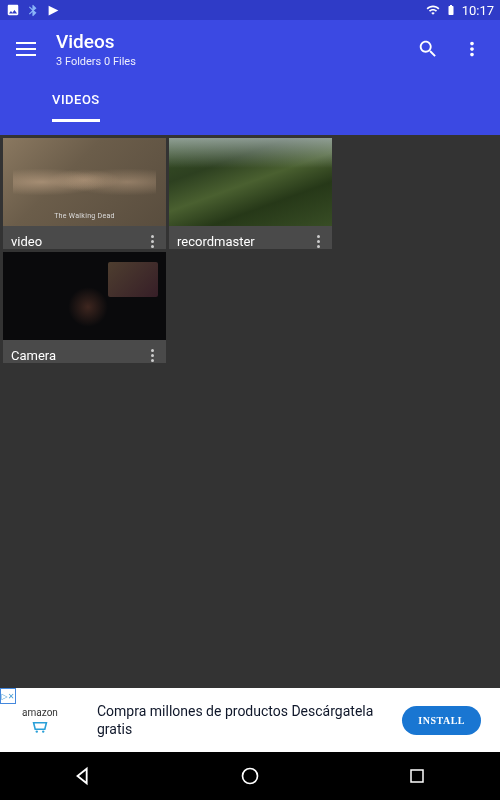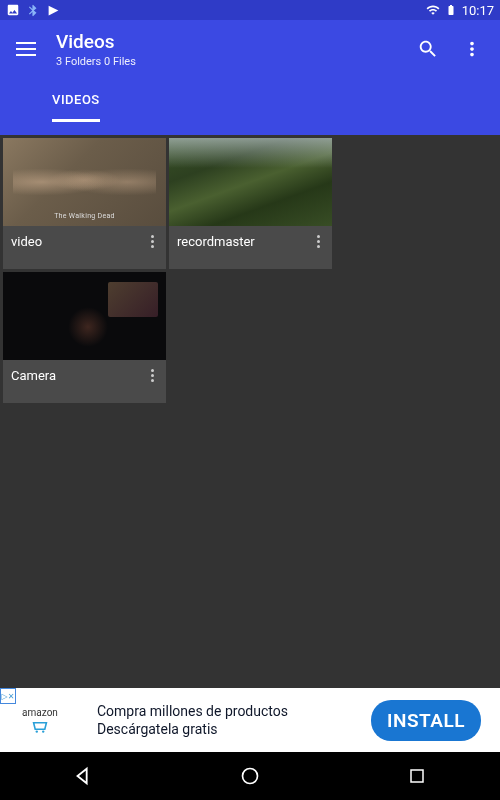--- a/index.html
+++ b/index.html
@@ -75,44 +75,45 @@
 .thumb1::before { content:""; position:absolute; top:20px; left:10px; right:10px; height:40px; background: radial-gradient(ellipse at 20% 60%, rgba(200,170,140,0.6) 0%, transparent 40%), radial-gradient(ellipse at 50% 55%, rgba(190,160,130,0.5) 0%, transparent 35%), radial-gradient(ellipse at 80% 60%, rgba(195,165,135,0.5) 0%, transparent 40%); }
 .thumb1::after { content:"The Walking Dead"; position:absolute; bottom:6px; left:50%; transform:translateX(-50%); color:#ddd; font-size:7px; letter-spacing:0.3px; }
 .thumb2 { background: linear-gradient(160deg, #3a5228 0%, #2d4020 30%, #4a6030 50%, #263818 70%, #384d25 100%); }
 .thumb2::before { content:""; position:absolute; top:0; left:0; right:0; height:30px; background: linear-gradient(180deg, rgba(200,210,220,0.6) 0%, transparent 100%); }
 .thumb3 { background: #0a0a0c; }
 .thumb3::before { content:""; position:absolute; top:10px; right:8px; width:50px; height:35px; background: linear-gradient(135deg, rgba(180,140,100,0.4), rgba(120,60,80,0.4)); border-radius:2px; }
 .thumb3::after { content:""; position:absolute; top:35px; left:40%; width:40px; height:40px; background: radial-gradient(ellipse, rgba(140,80,60,0.4) 0%, transparent 70%); }
 .folder-label-row {
   display: flex;
   align-items: center;
-  padding: 8px 6px 20px 8px;
+  padding: 8px 6px 0 8px;
 }
 .folder-label { font-size: 13px; color: #fff; flex: 1; }
 .more-dots { width: 16px; display: flex; flex-direction: column; align-items: center; gap: 2px; cursor: pointer; }
 .more-dots span { width: 3px; height: 3px; background: #ccc; border-radius: 50%; }
 .ad-bar {
   height: 64px;
   background: #fff;
   display: flex;
   align-items: center;
   padding: 8px 19px;
 }
 .ad-logo { width: 42px; display: flex; flex-direction: column; align-items: center; font-size: 10px; color: #333; }
 .ad-cart svg { width: 20px; height: 16px; }
 .ad-text { flex: 1; font-size: 14px; color: #0f172a; line-height: 1.3; margin-left: 36px; }
 .ad-install {
   background: #1976d2;
   color: #fff;
   padding: 9px 16px;
   border-radius: 20px;
-  font-size: 19px;
+  font-size: 10px;
   font-weight: 600;
   cursor: pointer;
   letter-spacing: 0.5px;
+  font-family: Liberation Serif, serif;
 }
 .ad-badge { position: absolute; bottom: 48px; left: 0; width: 16px; height: 16px; background: #fff; font-size: 8px; border: 1px solid #48d; color:#489cd4; display:flex; align-items:center; justify-content:center; }
 .nav-bar {
   height: 48px;
   background: #000;
   display: flex;
   align-items: center;
   justify-content: space-around;
 }
 .nav-btn { width: 24px; height: 24px; display: flex; align-items: center; justify-content: center; cursor: pointer; }

